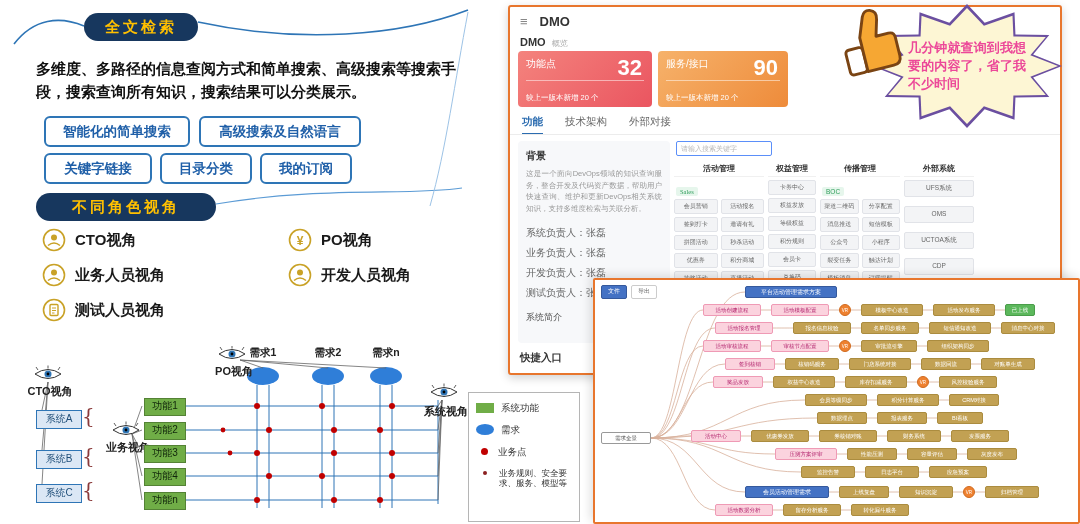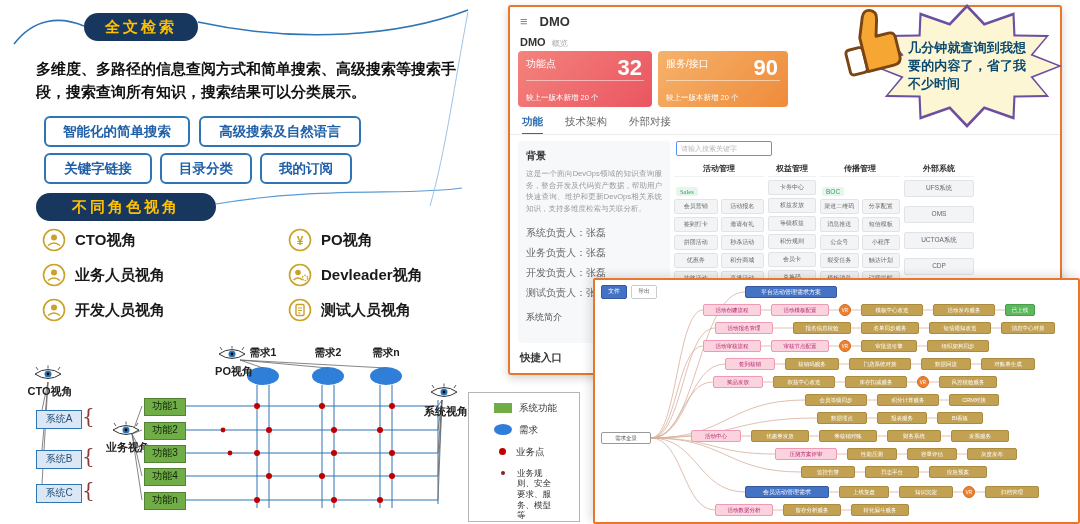--- a/index.html
+++ b/index.html
@@ -39,21 +39,21 @@
   .func-box{position:absolute;left:126px;width:40px;height:16px;background:#70ad47;border:1px solid #548235;
     color:#11260b;font-size:10px;text-align:center;line-height:14px}
   .sys-box{position:absolute;left:18px;width:44px;height:17px;background:#dbe7f5;border:1px solid #2e75b6;
     color:#1f4e79;font-size:10px;text-align:center;line-height:15px}
   .brace{position:absolute;left:64px;font-size:20px;color:#8b3a3a;font-family:"DejaVu Serif",serif;line-height:1}
   .req-label{position:absolute;top:0;width:44px;font-size:10.5px;font-weight:bold;color:#222;text-align:center}
   .view-label{position:absolute;font-size:11px;font-weight:bold;color:#222;width:60px;text-align:center}
 
   
   #legend{position:absolute;left:468px;top:392px;width:112px;height:130px;border:1px solid #b5b5b5;background:#fff;
-    padding:9px 22px;z-index:2;box-sizing:border-box}
+    padding:9px 4px;z-index:2;box-sizing:border-box}
   .legend-row{display:flex;align-items:flex-start;margin-bottom:10px;font-size:9.5px;color:#333;line-height:1.25}
   .lsym{flex:0 0 auto}
   .sym-func{width:18px;height:10px;background:#70ad47;margin:1px 7px 0 3px}
   .sym-req{width:18px;height:11px;background:#2f7ed8;border-radius:50%;margin:0 7px 0 3px}
   .sym-point{width:7px;height:7px;background:#c00000;border-radius:50%;margin:2px 10px 0 8px}
   .sym-dot{width:4px;height:4px;background:#8b2020;border-radius:50%;margin:3px 12px 0 10px}
   .legend-row .small{font-size:8.5px}
 
   
   #dmo{position:absolute;left:508px;top:5px;width:554px;height:370px;background:#fff;border:2px solid #e8762d;
@@ -99,21 +99,21 @@
   .grid-btn.wide{height:15px;line-height:14px;margin-bottom:6px;font-size:6.5px}
 
   
   #bubble{position:absolute;left:872px;top:4px;width:190px;height:124px;z-index:5}
   .burst{position:absolute;clip-path:polygon(100% 50%,84.8% 59.3%,93.3% 75%,75.5% 75.5%,75% 93.3%,59.3% 84.8%,
     50% 100%,40.7% 84.8%,25% 93.3%,24.5% 75.5%,6.7% 75%,15.2% 59.3%,0% 50%,15.2% 40.7%,6.7% 25%,24.5% 24.5%,
     25% 6.7%,40.7% 15.2%,50% 0%,59.3% 15.2%,75% 6.7%,75.5% 24.5%,93.3% 25%,84.8% 40.7%)}
   .burst.outer{inset:0;background:#6b4fa0}
   .burst.inner{inset:4px;background:#fdf6d4}
   .bubble-text{position:absolute;inset:0;display:flex;align-items:center;justify-content:center;text-align:justify;
-    padding:24px 36px;font-size:13px;font-weight:bold;color:#0c4a6e;line-height:1.4;z-index:2;box-sizing:border-box}
+    padding:24px 36px;font-size:13px;font-weight:bold;color:#ec4899;line-height:1.4;z-index:2;box-sizing:border-box}
   #hand{position:absolute;left:836px;top:4px;width:80px;height:74px;z-index:6;transform:rotate(-14deg)}
 
   
   #flowchart{position:absolute;left:593px;top:278px;width:487px;height:246px;background:#fff;border:2px solid #e8762d;
     border-radius:2px;z-index:3;overflow:hidden;box-sizing:border-box;box-shadow:-3px -3px 10px rgba(0,0,0,.12)}
   #fc-canvas{position:absolute;inset:0}
   #fc-lines{position:absolute;inset:0;width:100%;height:100%}
   #fc-lines path{stroke:#d8b09a;stroke-width:0.8;fill:none}
   .fc-toolbar{position:absolute;left:6px;top:5px;display:flex;gap:4px;z-index:4}
   .fc-tbtn{height:12px;line-height:11px;font-size:6px;padding:0 6px;border-radius:2px;cursor:pointer}
@@ -173,31 +173,20 @@
     </div>
     <div class="role">
       <span class="ricon">
         <svg width="24" height="24" viewBox="0 0 24 24">
             <circle cx="12" cy="12" r="10.5" fill="none" stroke="#c9a227" stroke-width="1.6"></circle>
             <circle cx="12" cy="9.5" r="3" fill="#c9a227"></circle>
             <path d="M6 17.5 Q12 12.5 18 17.5" fill="none" stroke="#c9a227" stroke-width="1.6"></path>
           </svg>
       </span>
       <span class="rlabel">业务人员视角</span>
-    </div>
-    <div class="role">
-      <span class="ricon">
-        <svg width="24" height="24" viewBox="0 0 24 24">
-            <circle cx="12" cy="12" r="10.5" fill="none" stroke="#c9a227" stroke-width="1.6"></circle>
-            <circle cx="10" cy="9.5" r="2.8" fill="#c9a227"></circle>
-            <path d="M5.5 17 Q10 13 14.5 17" fill="none" stroke="#c9a227" stroke-width="1.5"></path>
-            <circle cx="17" cy="15" r="2.6" fill="none" stroke="#c9a227" stroke-width="1.4" stroke-dasharray="1.6 1.2"></circle>
-          </svg>
-      </span>
-      <span class="rlabel">Devleader视角</span>
     </div>
     <div class="role">
       <span class="ricon">
         <svg width="24" height="24" viewBox="0 0 24 24">
             <circle cx="12" cy="12" r="10.5" fill="none" stroke="#c9a227" stroke-width="1.6"></circle>
             <circle cx="12" cy="9.5" r="3" fill="#c9a227"></circle>
             <path d="M6 17.5 Q12 12.5 18 17.5" fill="none" stroke="#c9a227" stroke-width="1.6"></path>
           </svg>
       </span>
       <span class="rlabel">开发人员视角</span>

